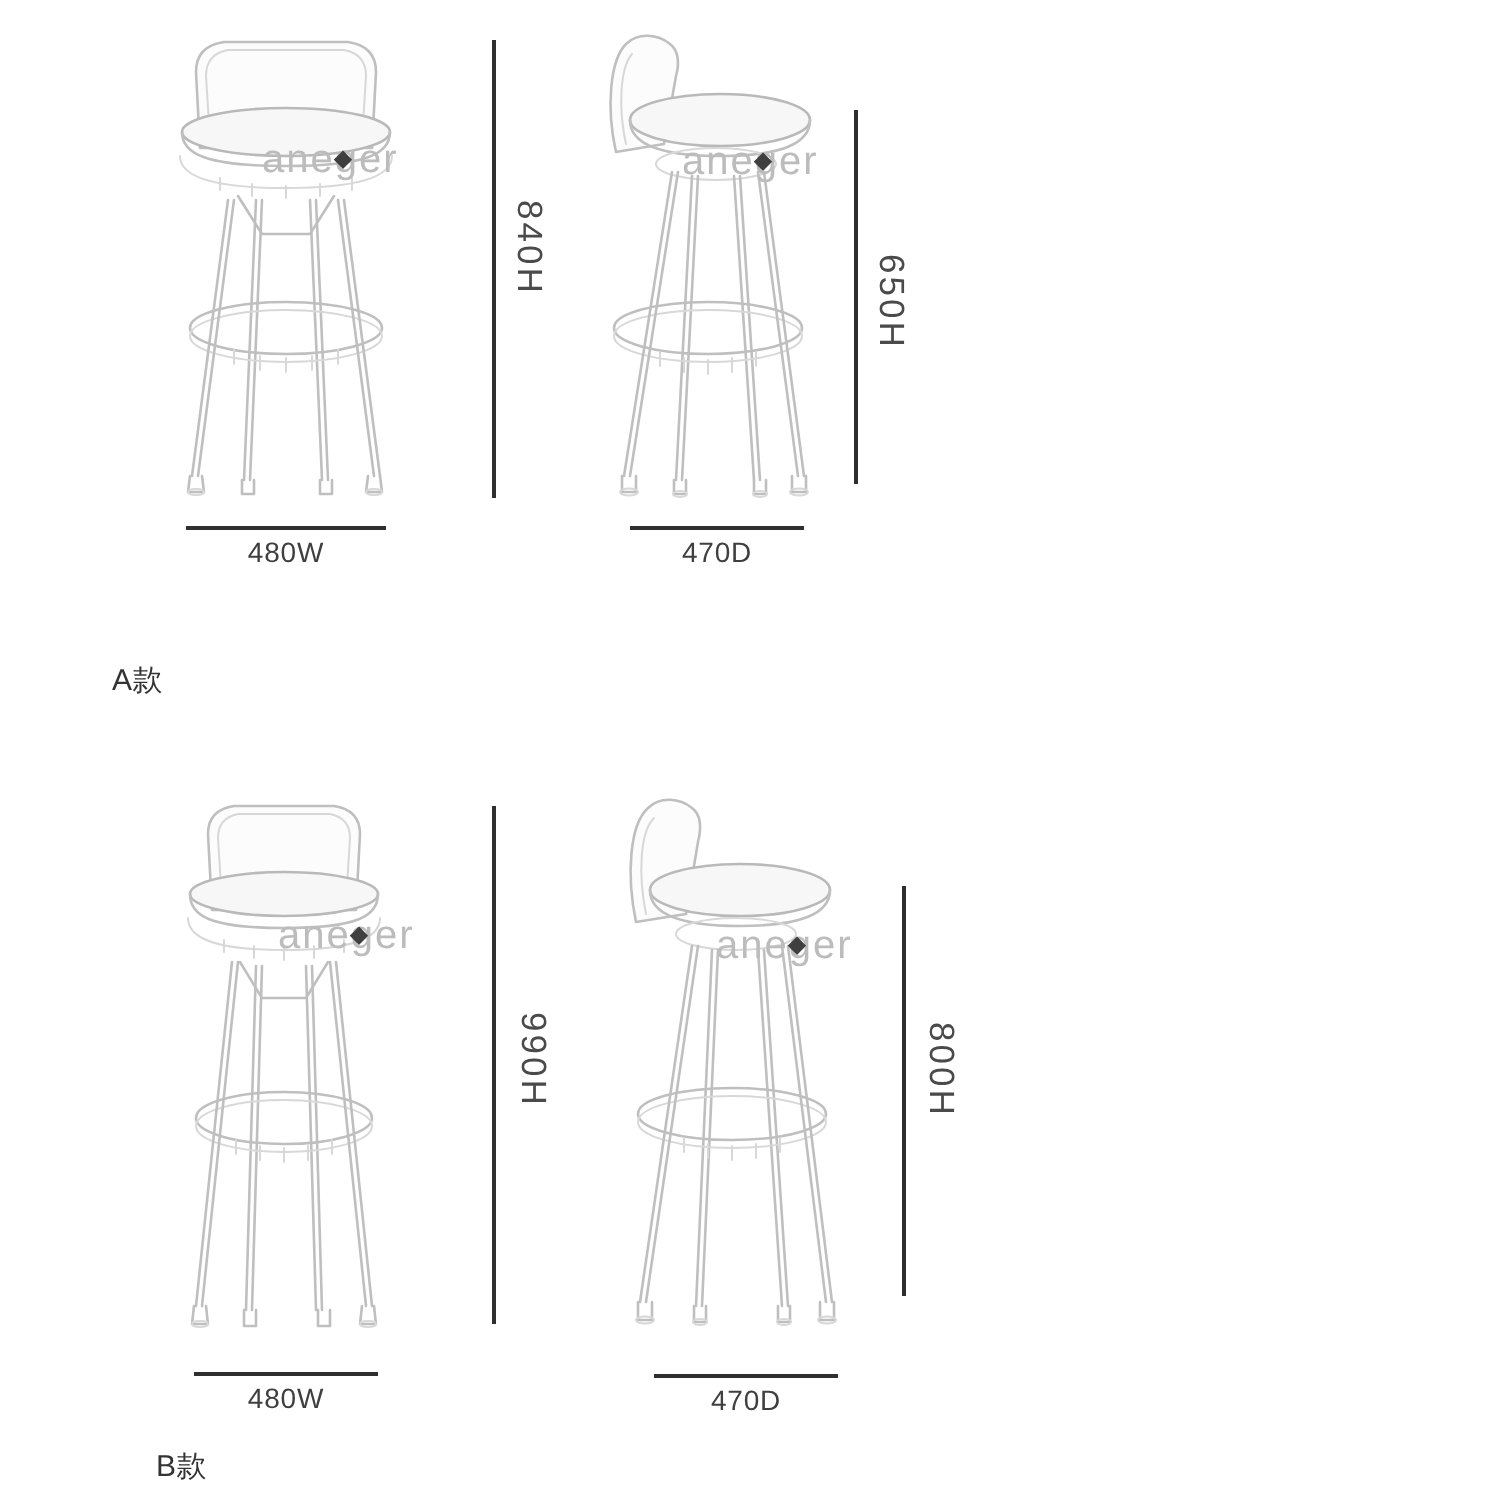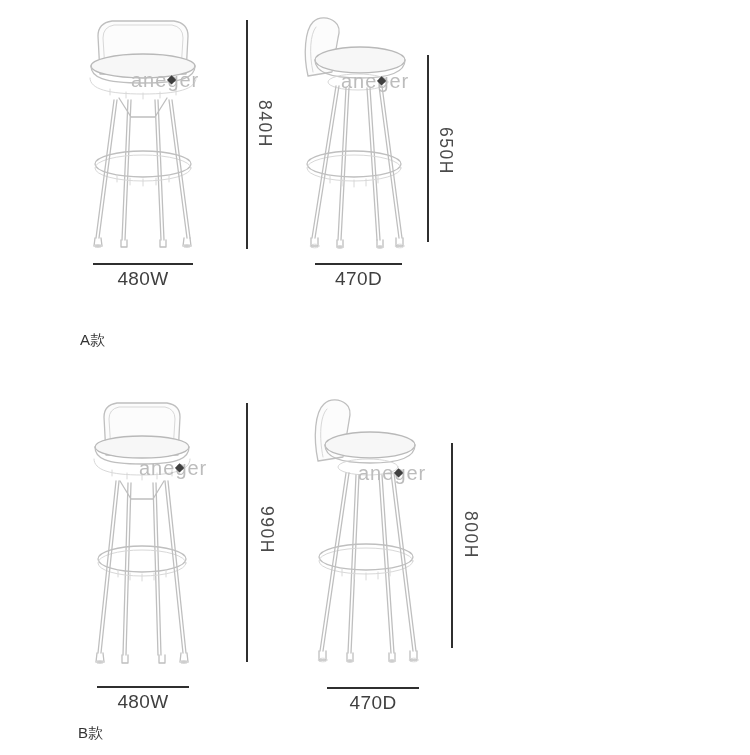--- a/index.html
+++ b/index.html
@@ -4,21 +4,21 @@
 <style>
   html,body{margin:0;padding:0;background:#fff;}
   #canvas{
     position:relative;width:708px;height:755px;background:#ffffff;
     font-family:Liberation Sans, sans-serif;overflow:hidden;
   }
   .abs{position:absolute;}
   .vline{position:absolute;width:1.5px;background:#2f2f2f;}
   .hline{position:absolute;height:1.5px;background:#2f2f2f;}
   .dim-h{
-    position:absolute;color:#3f3f3f;font-size:19px;letter-spacing:0.4px;
+    position:absolute;color:#3f3f3f;font-size:14px;letter-spacing:0.4px;
     text-align:center;white-space:nowrap;
   }
   .dim-v{
     position:absolute;color:#4a4a4a;font-size:17.5px;letter-spacing:1.5px;
     writing-mode:vertical-rl;text-orientation:mixed;white-space:nowrap;
   }
   .model-label{position:absolute;color:#333333;font-size:15px;letter-spacing:0.3px;}
   .watermark{
     position:absolute;color:#bcbcbc;font-size:20px;letter-spacing:1px;
     line-height:1;white-space:nowrap;
@@ -90,21 +90,21 @@
 
     <div class="vline" style="left:427px;top:55px;height:187px"></div>
     <div class="dim-v" style="left:435px;top:127px">650H</div>
 
     <div class="hline" style="left:93px;top:263px;width:100px"></div>
     <div class="dim-h" style="left:93px;top:268px;width:100px">480W</div>
 
     <div class="hline" style="left:315px;top:263px;width:87px"></div>
     <div class="dim-h" style="left:315px;top:268px;width:87px">470D</div>
 
-    <div class="model-label" style="left:80px;top:331px">A款</div>
+    <div class="model-label" style="left:56px;top:331px">A款</div>
   </div>
 
   <div>
 
     <svg class="abs" style="left:90px;top:399px" width="104" height="270" viewBox="0 0 104 270">
       <path class="shape" d="M16,56 L14,18 Q14,6 27,4 L77,4 Q90,6 90,18 L88,56 Z"></path>
       <path class="ln2" d="M21,52 L19,20 Q19,10 29,8 L75,8 Q85,10 85,20 L83,52"></path>
       <ellipse class="cushion" cx="52" cy="48" rx="47" ry="11"></ellipse>
       <path class="ln" d="M5,48 C5,59 15,65 52,65 C89,65 99,59 99,48"></path>
       <path class="ln2" d="M4,60 C4,71 20,76 52,76 C84,76 100,71 100,60"></path>

